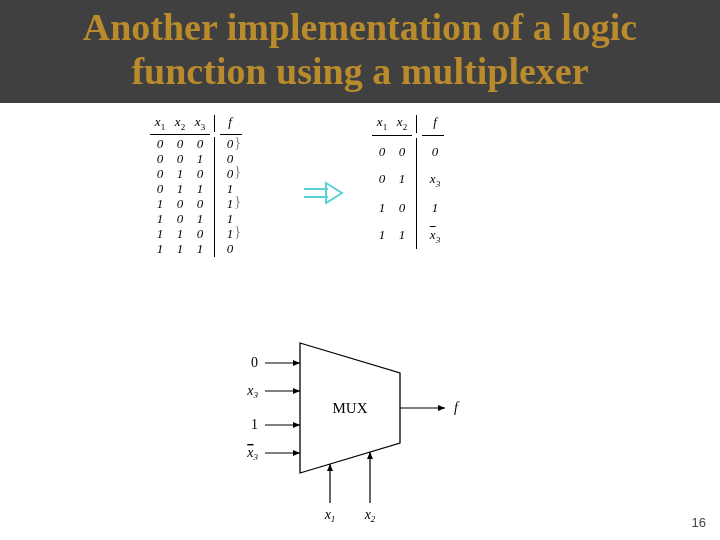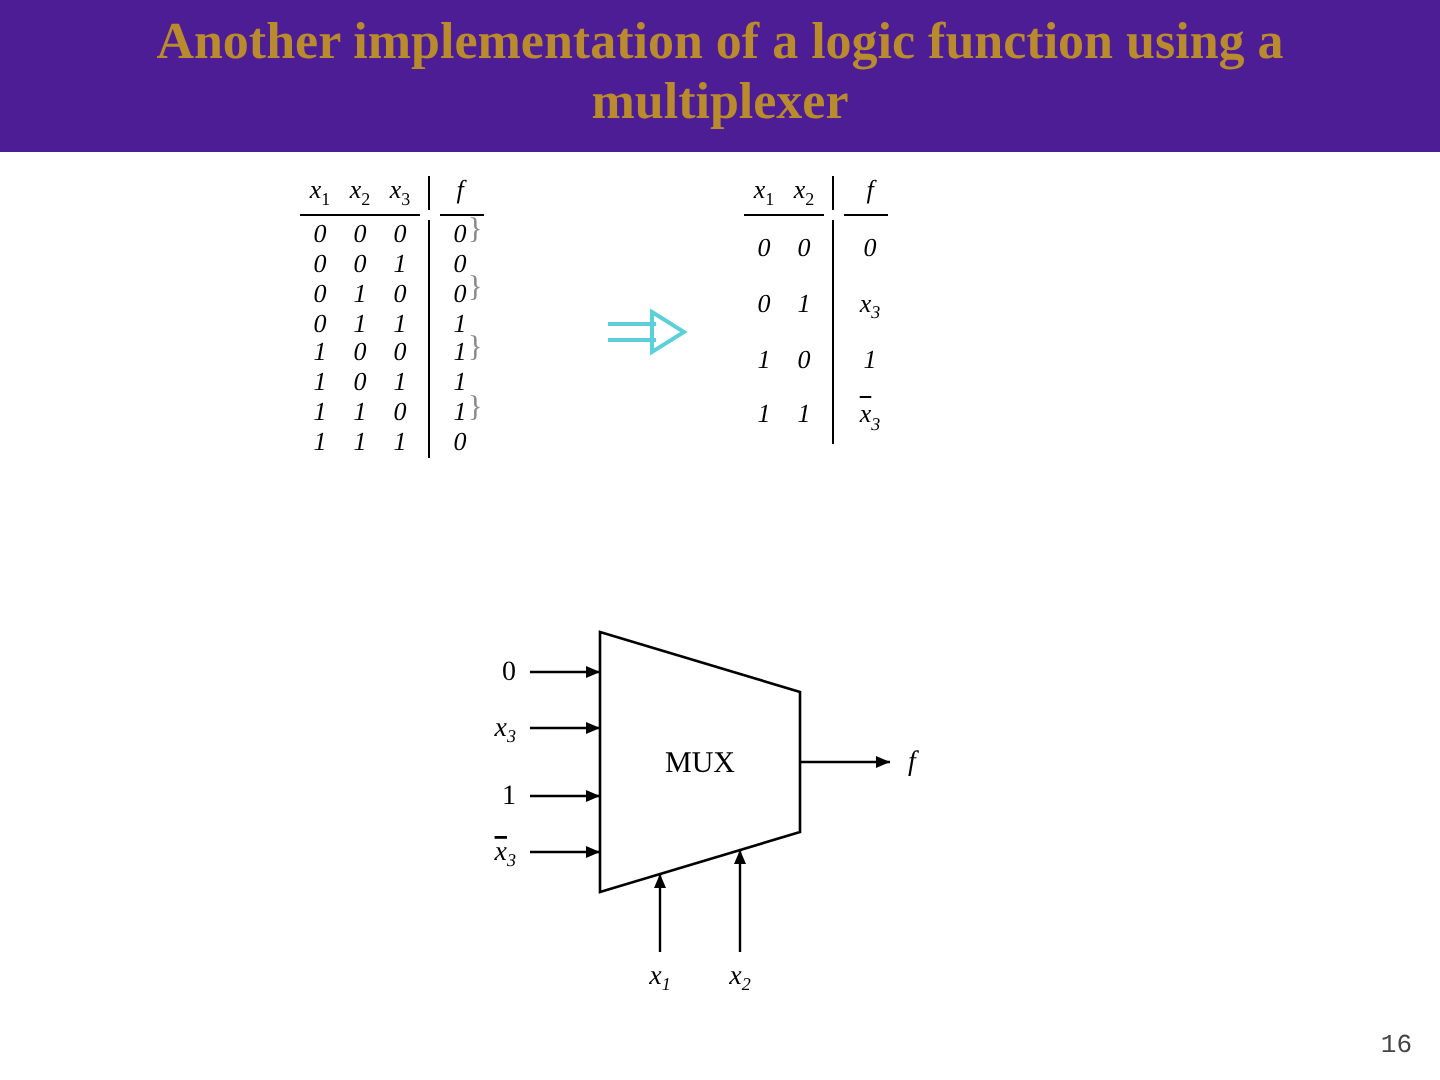--- a/index.html
+++ b/index.html
@@ -1,21 +1,21 @@
 <!DOCTYPE html>
 <html><head>
 <meta charset="utf-8">
 <style>
   * { box-sizing: border-box; margin: 0; padding: 0; }
   html, body { width: 720px; height: 540px; font-family: Georgia, 'Times New Roman', serif; position: relative; background: #fff; }
   .title-bar {
-    background: #4c1d95;
+    background: #404040;
     color: #B98B2C;
     font-weight: bold;
-    font-size: 26px;
+    font-size: 38px;
     text-align: center;
     padding: 6px 20px 10px 20px;
     line-height: 1.15;
   }
   .content { position: relative; width: 100%; }
   
   .tbl { position: absolute; font-family: 'Times New Roman', serif; font-size: 13px; color: #000; }
   .tbl1 { left: 150px; top: 12px; }
   .tbl2 { left: 372px; top: 12px; }
   .tbl-hdr span, .tbl-row span { display: inline-block; text-align: center; }
@@ -36,21 +36,21 @@
   .bar { text-decoration: overline; }
   .sub { font-size: 9px; vertical-align: sub; }
   
   .brace { position:absolute; font-size:15px; color:#888; left: 84px; }
   .brace.b1 { top: 19px; } .brace.b2 { top: 48px; } .brace.b3 { top: 78px; } .brace.b4 { top: 108px; }
   
   .arrow-wrap { position: absolute; left: 300px; top: 75px; }
   .arrow-wrap svg { width: 45px; height: 30px; }
   
   .mux-wrap { position: absolute; left: 210px; top: 230px; width: 300px; height: 200px; }
-  .page-num { position: absolute; right: 14px; bottom: 10px; font-size: 13px; font-family: Liberation Mono, monospace; color: #444; }
+  .page-num { position: absolute; right: 14px; bottom: 10px; font-size: 13px; font-family: Liberation Sans, sans-serif; color: #444; }
 </style>
 </head>
 <body>
 
 <div class="title-bar">Another implementation of a logic function using a multiplexer</div>
 
 <div class="content">
 
   <div class="tbl tbl1">
     <div class="tbl-row hdr-row">

